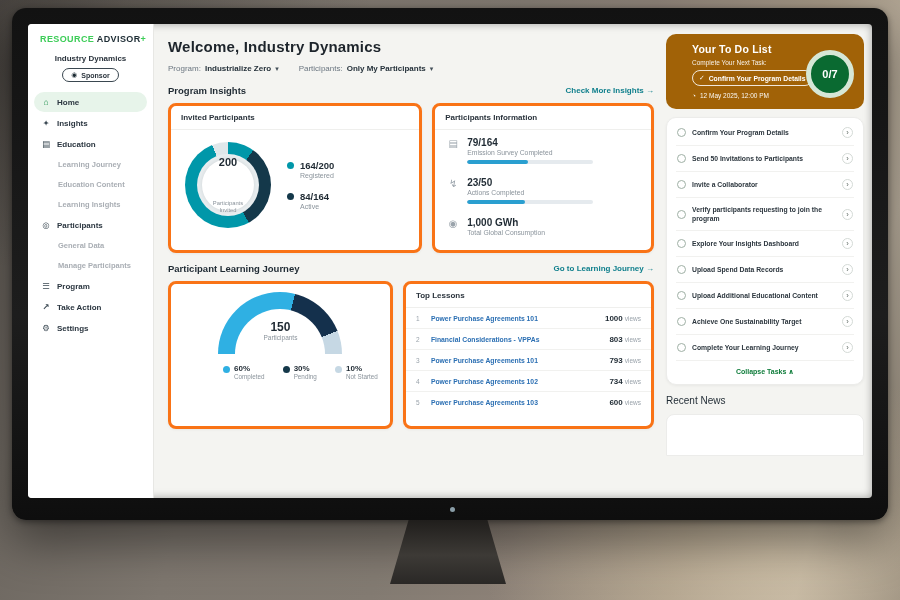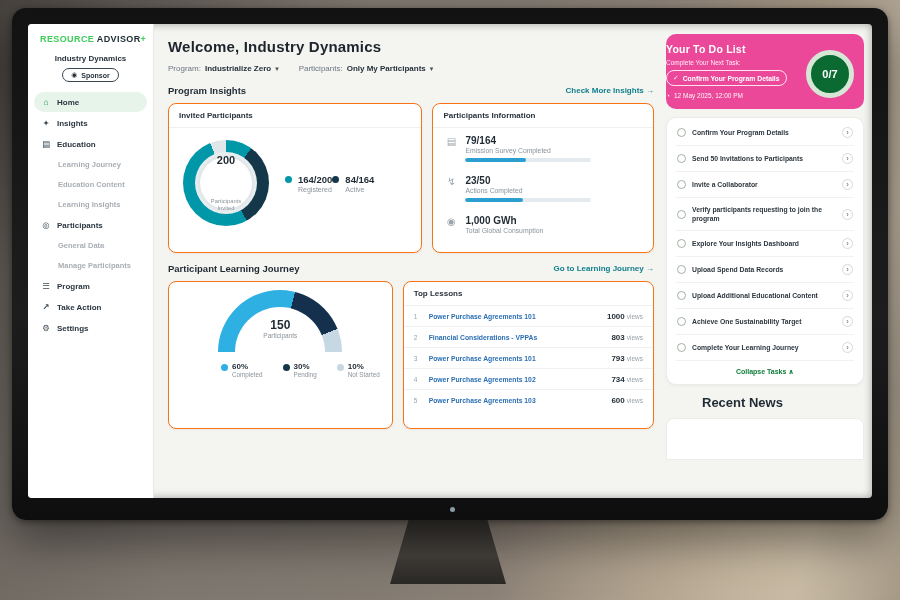--- a/index.html
+++ b/index.html
@@ -55,34 +55,34 @@
   .main { flex:1; padding:12px 12px 0 14px; overflow:hidden; }
   h1.page-title { font-size:15px; color:#1d242b; margin:2px 0 9px; letter-spacing:.2px; }
   .filters { display:flex; gap:20px; align-items:center; font-size:8px; color:#6b7680; margin-bottom:12px; }
   .filter { display:flex; gap:4px; align-items:center; }
   .filter .val { font-weight:bold; color:#25313a; cursor:pointer; }
   .caret { font-size:7px; color:#44505a; }
   .sec { display:flex; justify-content:space-between; align-items:center; margin:4px 0 7px; }
   .sec h2 { font-size:9.5px; color:#1f2a33; }
   .sec .link { color:#0f7f8c; font-weight:bold; font-size:8px; cursor:pointer; }
   .row { display:flex; gap:10px; margin-bottom:10px; }
-  .card { background:#fff; border:1px solid #f97316; border-radius:8px; box-shadow:0 1px 3px rgba(0,0,0,.05); }
+  .card { background:#fff; border:3px solid #f97316; border-radius:8px; box-shadow:0 1px 3px rgba(0,0,0,.05); }
   .card-h { padding:7px 10px; border-bottom:1px solid #efefed; font-weight:bold; font-size:8px; color:#2a333c; }
 
   
   .card-invited { flex:1.15; min-height:150px; }
   .invited-body { display:flex; align-items:center; gap:16px; padding:12px 14px; }
   .donut { width:86px; height:86px; border-radius:50%; position:relative; flex:none;
     background:conic-gradient(#0097a9 0 10%, #14384a 10% 42%, #0097a9 42% 94%, #dfe7ea 94% 100%); }
   .donut::before { content:""; position:absolute; inset:12px; border-radius:50%; background:#e9eef0; }
   .donut::after { content:""; position:absolute; inset:17px; border-radius:50%; background:#fff; box-shadow:0 0 5px rgba(0,0,0,.1); }
   .donut-center { position:absolute; inset:0; display:flex; flex-direction:column; align-items:center; justify-content:center; z-index:1;gap:32px; }
   .donut-center .v { font-weight:bold; font-size:11px; color:#1f2a33; }
   .donut-center .l { font-size:5.8px; color:#8a939b; width:44px; text-align:center; line-height:1.2; }
-  .legend-v { display:flex; gap:0; }
+  .legend-v { display:flex; flex-direction:column; gap:12px; }
   .leg-item { display:flex; align-items:flex-start; gap:6px; }
   .dot { width:7px; height:7px; border-radius:50%; margin-top:2px; flex:none; }
   .dot.teal { background:#0097a9; } .dot.navy { background:#14384a; }
   .dot.blue { background:#2fb0e3; } .dot.light { background:#c6d8e4; }
   .leg-item .v { font-weight:bold; font-size:9.5px; color:#1f2a33; }
   .leg-item .l { font-size:7px; color:#8a939b; margin-top:1px; }
 
   
   .card-info { flex:1; min-height:150px; }
   .stat { display:flex; gap:8px; align-items:flex-start; padding:7px 12px 6px; }
@@ -110,37 +110,37 @@
   .card-lessons { flex:1.12; min-height:148px; }
   .lesson { display:flex; align-items:center; gap:7px; padding:5.5px 10px; border-bottom:1px solid #f1f1ef; }
   .lesson:last-child { border-bottom:none; }
   .lesson .rank { font-size:6.5px; color:#9aa3ab; width:8px; }
   .lesson .t { flex:1; color:#2b6fb3; font-weight:600; font-size:6.8px; cursor:pointer; }
   .lesson .vv { font-weight:bold; font-size:8px; color:#1f2a33; }
   .lesson .vl { font-size:6.5px; color:#9aa3ab; margin-left:2px; }
 
   
   .right { width:206px; flex:none; padding:10px 8px 0 0; display:flex; flex-direction:column; gap:8px; }
-  .todo-card { background:#ec4899; border-radius:10px; color:#fff; padding:9px 0 10px; position:relative; }
+  .todo-card { background:#a16207; border-radius:10px; color:#fff; padding:9px 26px 10px; position:relative; }
   .todo-title { font-weight:bold; font-size:10.5px; letter-spacing:.2px; }
   .todo-sub { font-size:6.5px; opacity:.9; margin:4px 0 4px; }
   .todo-next { display:flex; align-items:center; gap:4px; border:1px solid rgba(255,255,255,.85);
     border-radius:10px; padding:3px 6px; width:fit-content; font-weight:bold; font-size:6.8px; max-width:136px; }
   .todo-due { display:flex; align-items:center; gap:4px; font-size:6.5px; margin-top:6px; opacity:.95; }
   .todo-ring { position:absolute; right:10px; top:16px; width:48px; height:48px; border-radius:50%;
     border:5px solid #d6e7d6; background:#0a6a31; display:flex; align-items:center; justify-content:center;
     font-weight:bold; font-size:11px; }
   .tasks-card { background:#fff; border-radius:10px; border:1px solid #ececea; padding:2px 9px; box-shadow:0 1px 3px rgba(0,0,0,.05); }
   .task { display:flex; align-items:center; gap:6px; padding:7px 1px; border-bottom:1px solid #f1f1ef; cursor:pointer; }
   .task .cb { width:9px; height:9px; border:1px solid #9fb0a5; border-radius:50%; flex:none; }
   .task .t { flex:1; font-size:6.8px; font-weight:600; color:#2c363e; line-height:1.35; }
   .task .chev { width:11px; height:11px; border:1px solid #d4dad6; border-radius:50%; flex:none;
     display:flex; align-items:center; justify-content:center; font-size:7.5px; color:#5a655e; }
   .collapse { text-align:center; color:#0e7c3a; font-weight:bold; font-size:7px; padding:7px 0 6px; cursor:pointer; }
-  .news-title { font-weight:bold; font-size:13px; color:#1f2a33; margin-top:2px;margin-left:36px; }
+  .news-title { font-weight:normal; font-size:10px; color:#1f2a33; margin-top:2px; }
   .news-stub { background:#fff; border:1px solid #ececea; border-radius:8px 8px 0 0; height:42px; }
 </style>
 </head>
 <body>
 
 <div class="monitor">
   <div class="screen">
     <div class="app">
 
       <aside class="sidebar">

